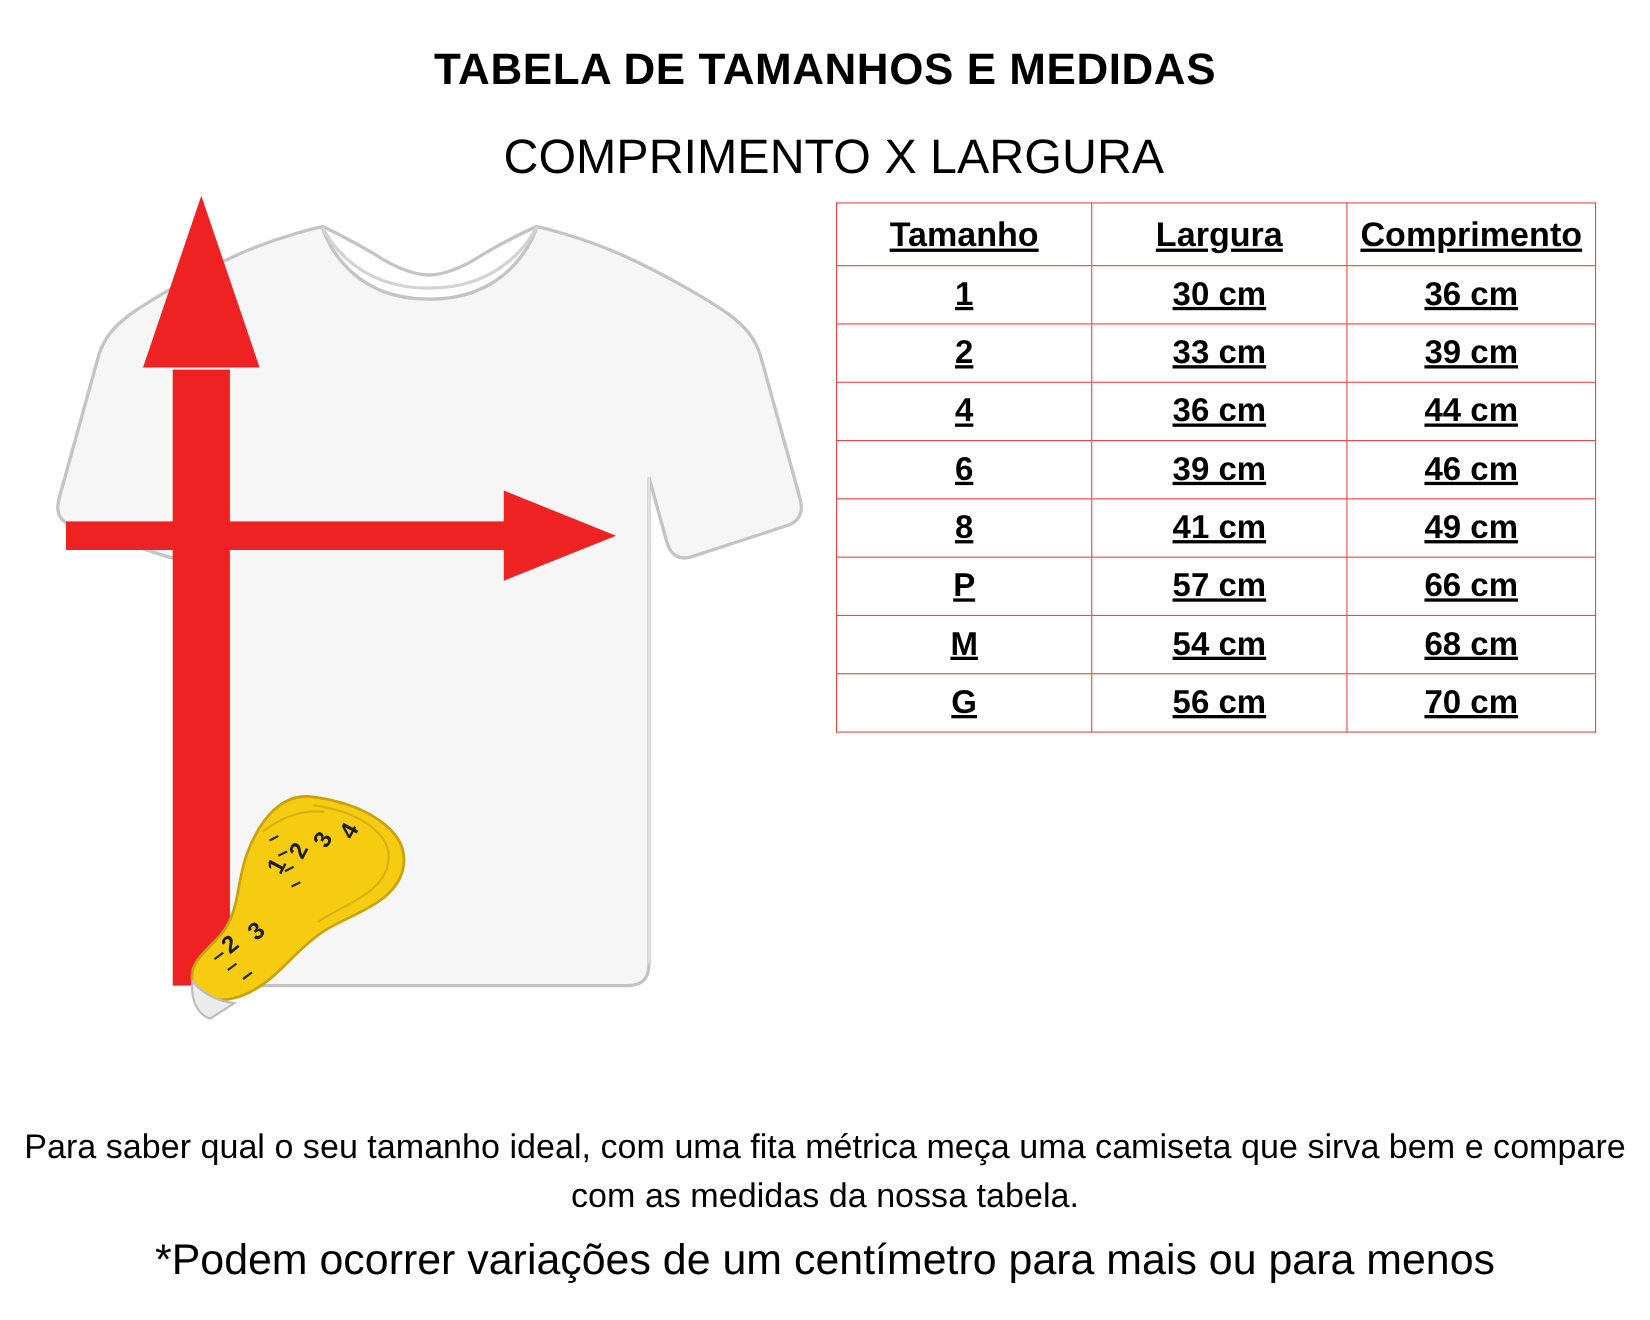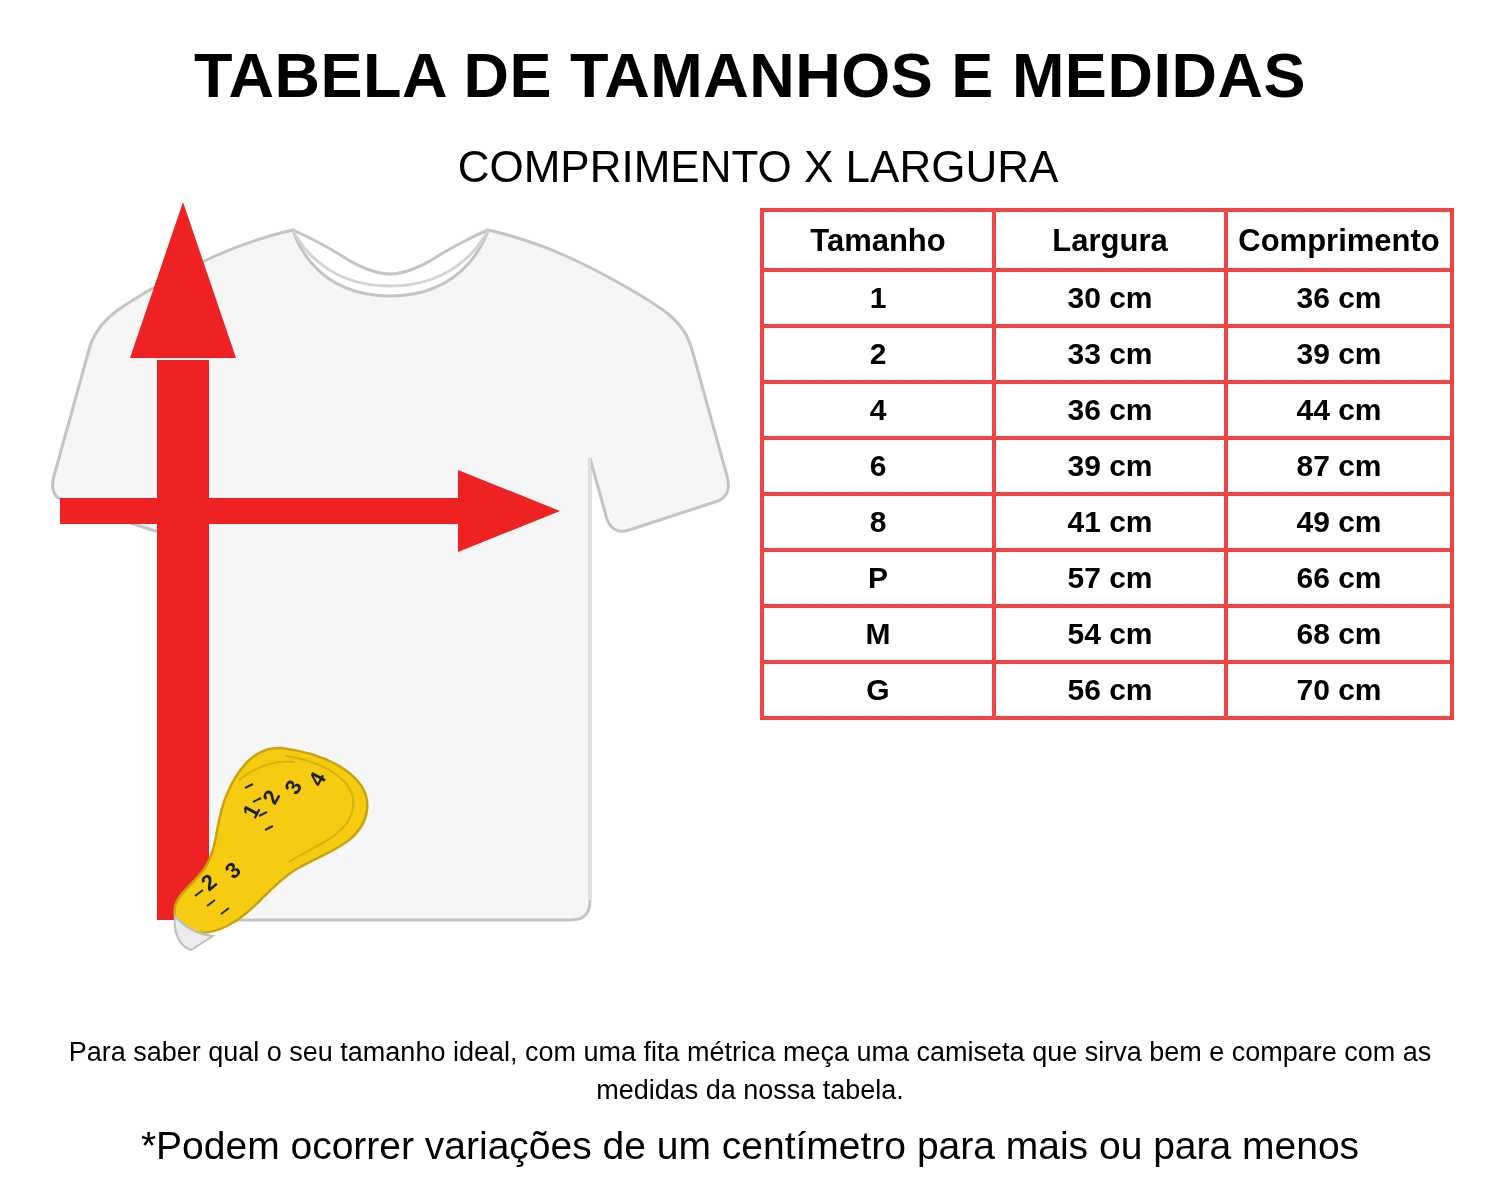--- a/index.html
+++ b/index.html
@@ -13,21 +13,21 @@
     overflow: hidden;
     font-family: "Liberation Sans", sans-serif;
     color: #000000;
     position: relative;
   }
 
   
   .title-main {
     text-align: center;
     font-weight: bold;
-    font-size: 63px;
+    font-size: 40px;
     letter-spacing: 0.5px;
     margin: 42px 0 0 0;
     line-height: 1.05;
   }
   .title-sub {
     text-align: center;
     font-weight: normal;
     font-size: 44px;
     margin: 36px 0 0 16px;
     line-height: 1.05;
@@ -77,28 +77,29 @@
   }
 
   
   table.size-table {
     border-collapse: collapse;
     width: 690px;
     table-layout: fixed;
   }
   table.size-table th,
   table.size-table td {
-    border: 4px solid #ef4444;
+    border: 1px solid #ef4444;
     text-align: center;
     font-size: 30px;
     font-weight: bold;
     height: 52px;
     padding: 0 4px;
     line-height: 1;
     white-space: nowrap;
+    text-decoration: underline;
   }
   table.size-table th {
     font-size: 31px;
     font-weight: bold;
     height: 56px;
   }
   table.size-table col.c1 { width: 232px; }
   table.size-table col.c2 { width: 232px; }
   table.size-table col.c3 { width: 226px; }
 
@@ -106,21 +107,21 @@
   .notes {
     position: absolute;
     left: 0;
     right: 0;
     bottom: 28px;
     text-align: center;
     padding: 0 18px;
     box-sizing: border-box;
   }
   .note-1 {
-    font-size: 27px;
+    font-size: 31px;
     line-height: 1.42;
     margin: 0 0 12px 0;
     text-align: center;
   }
   .note-2 {
     font-size: 39px;
     line-height: 1.3;
     margin: 0;
     text-align: center;
   }
@@ -240,21 +241,21 @@
           <td>39 cm</td>
         </tr>
         <tr>
           <td>4</td>
           <td>36 cm</td>
           <td>44 cm</td>
         </tr>
         <tr>
           <td>6</td>
           <td>39 cm</td>
-          <td>87 cm</td>
+          <td>46 cm</td>
         </tr>
         <tr>
           <td>8</td>
           <td>41 cm</td>
           <td>49 cm</td>
         </tr>
         <tr>
           <td>P</td>
           <td>57 cm</td>
           <td>66 cm</td>

